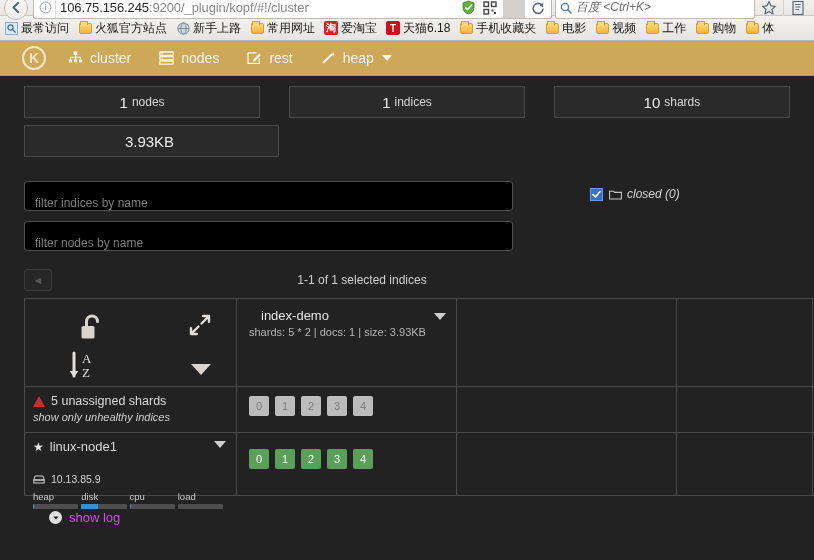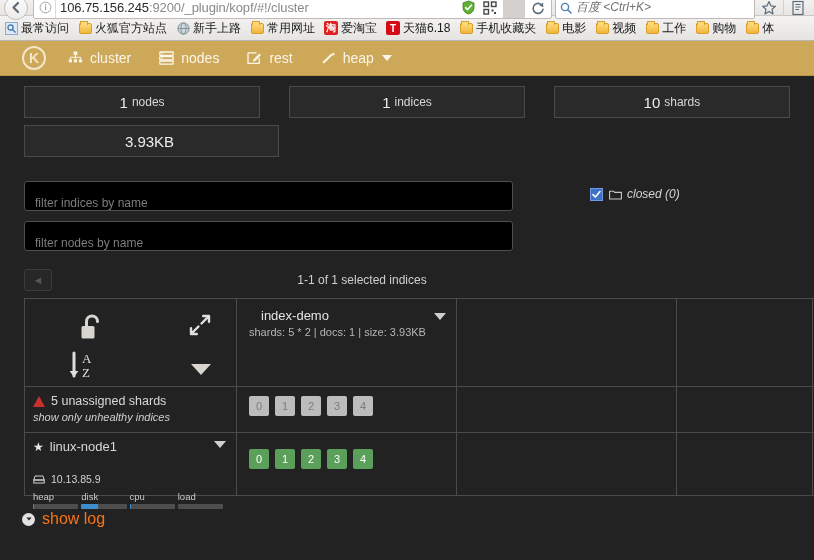--- a/index.html
+++ b/index.html
@@ -352,21 +352,21 @@
   .metric .mbar {
     height: 5px; background:#4e4e4e; border-radius:1px; overflow:hidden;
   }
   .metric .mfill { height:100%; background:#3b8ed0; }
   .shard-strip-node { padding-top: 16px; }
 
   
   .show-log {
     display:flex; align-items:center;
     padding: 14px 0 0 22px;
-    color: #f97316; font-size: 16px;
+    color: #d946ef; font-size: 13px; margin-left: 27px;
   }
   .circ-chev {
     width:13px;height:13px;border-radius:50%;
     background:#e2e2e2;
     display:flex;align-items:center;justify-content:center;
     margin-right:7px; flex:0 0 auto;
   }
 </style>
 </head>
 <body>

